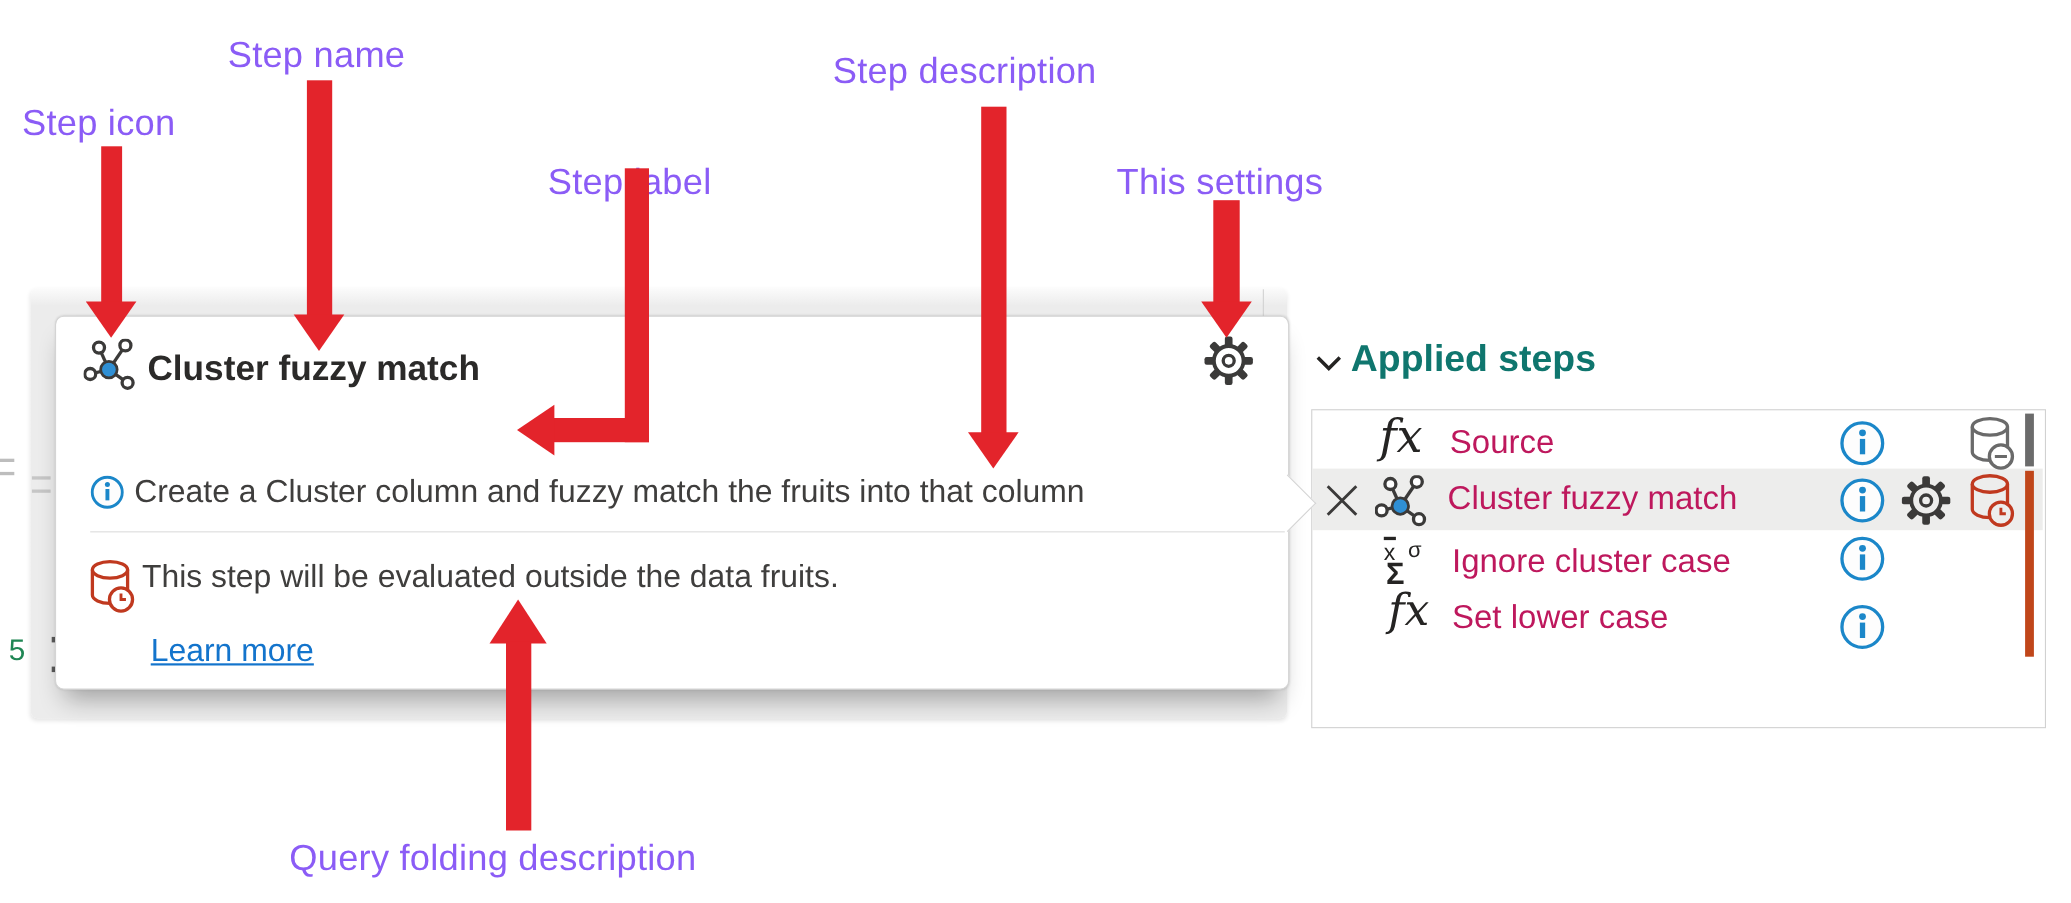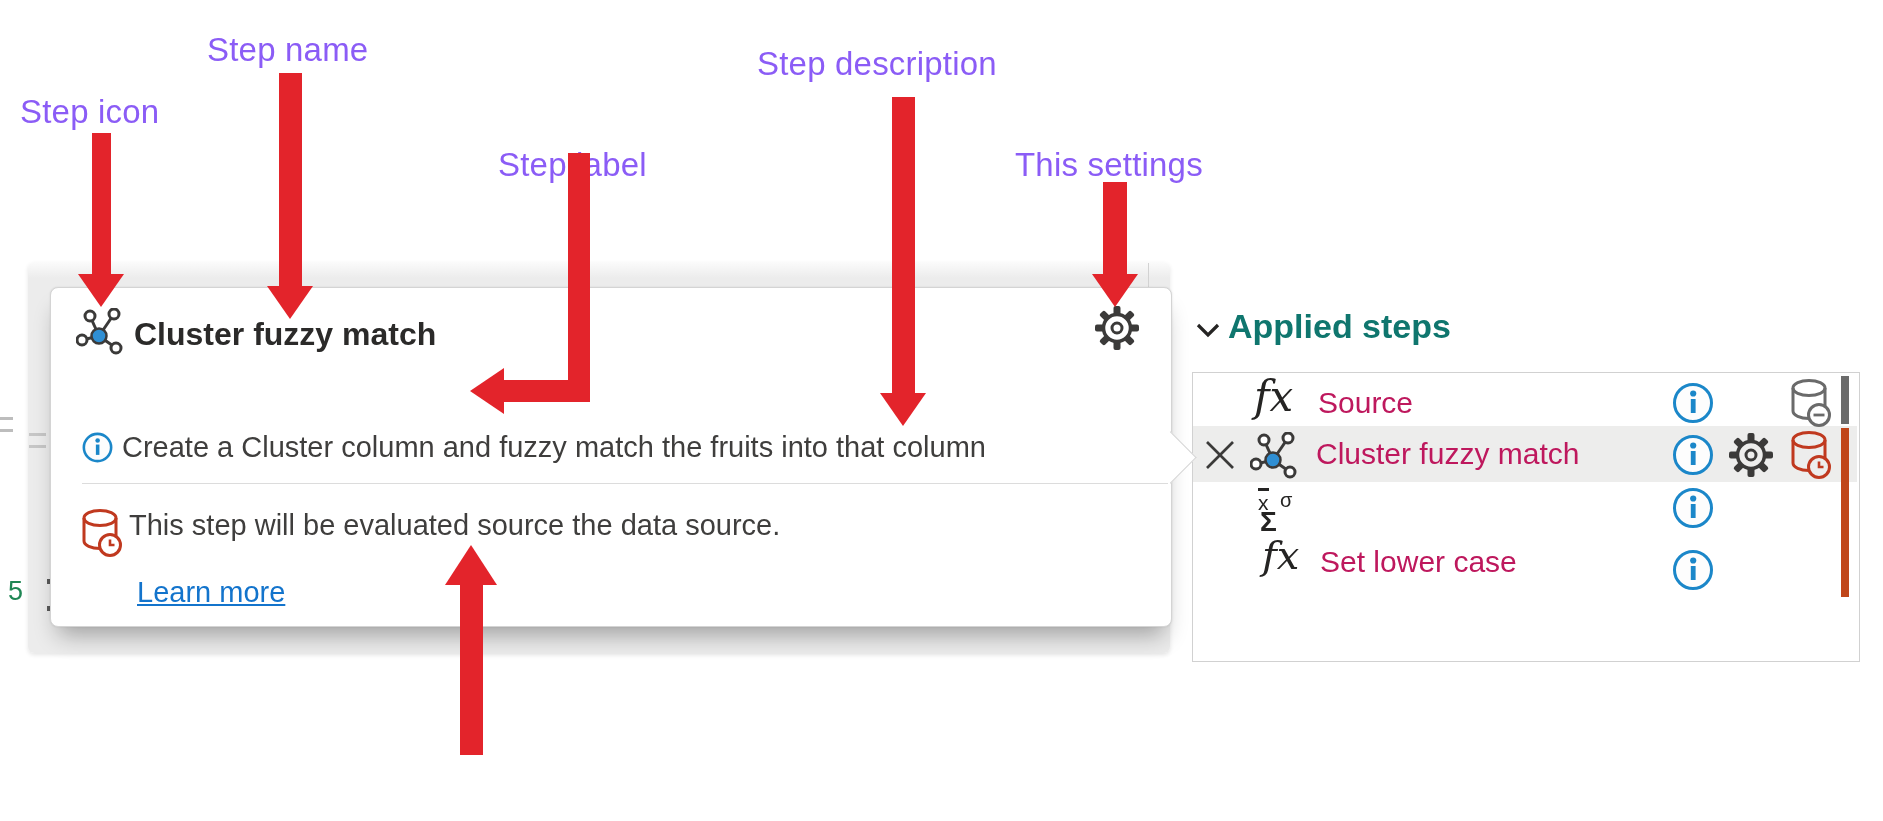--- a/index.html
+++ b/index.html
@@ -115,21 +115,21 @@
   <div class="abs divider" style="left:82px;top:483px;width:1086px;z-index:7;"></div>
 
   <div class="abs" style="left:80px;top:508px;z-index:7;">
     <svg width="44" height="50" viewBox="0 0 44 50">
       <ellipse cx="20" cy="10" rx="16" ry="7.5" fill="none" stroke="#c0391f" stroke-width="3"></ellipse>
       <path d="M4 10 V33 A16 7.5 0 0 0 36 33 V10" fill="none" stroke="#c0391f" stroke-width="3"></path>
       <circle cx="30" cy="37" r="10.5" fill="#fff" stroke="#c0391f" stroke-width="3"></circle>
       <polyline points="30,31.5 30,37 34.5,37" fill="none" stroke="#c0391f" stroke-width="2.6"></polyline>
     </svg>
   </div>
-  <div class="abs card-body" style="left:129px;top:509px;z-index:7;">This step will be evaluated source the data source.</div>
+  <div class="abs card-body" style="left:129px;top:509px;z-index:7;">This step will be evaluated outside the data fruits.</div>
   <a class="abs learn" style="left:137px;top:576px;z-index:7;cursor:pointer;">Learn more</a>
 
   <div class="abs" style="left:1195px;top:320px;z-index:2;">
     <svg width="26" height="20" viewBox="0 0 26 20">
         <polyline points="3,5 13,15 23,5" fill="none" stroke="#252423" stroke-width="3.2"></polyline>
       </svg>
   </div>
   <div class="abs steps-header" style="left:1228px;top:307px;">Applied steps</div>
 
   <div class="abs steps-box"></div>
@@ -207,20 +207,21 @@
       <polyline points="30,31.5 30,37 34.5,37" fill="none" stroke="#c0391f" stroke-width="2.6"></polyline>
     </svg>
   </div>
   <div class="abs vbar-orange"></div>
 
   <div class="abs sigma-box" style="left:1258px;top:486px;">
     <span class="xbar">x</span>
     <span class="sig">σ</span>
     <span class="bigsig">Σ</span>
   </div>
+  <div class="abs step-label" style="left:1320px;top:494px;">Ignore cluster case</div>
   <div class="abs" style="left:1672px;top:487px;z-index:4;">
     <svg width="42" height="42" viewBox="0 0 42 42">
       <circle cx="21" cy="21" r="18.5" fill="#fdfdfd" stroke="#1b87c9" stroke-width="3"></circle>
       <rect x="18.8" y="17" width="4.8" height="14" fill="#1b87c9"></rect>
         <circle cx="21.2" cy="11.5" r="3.1" fill="#1b87c9"></circle>
     </svg>
   </div>
 
   <div class="abs fx" style="left:1262px;top:532px;font-size:40px;">fx</div>
   <div class="abs step-label" style="left:1320px;top:545px;">Set lower case</div>
@@ -230,20 +231,21 @@
       <rect x="18.8" y="17" width="4.8" height="14" fill="#1b87c9"></rect>
         <circle cx="21.2" cy="11.5" r="3.1" fill="#1b87c9"></circle>
     </svg>
   </div>
 
   <div class="abs ann" style="left:20px;top:93px;">Step icon</div>
   <div class="abs ann" style="left:207px;top:31px;">Step name</div>
   <div class="abs ann" style="left:498px;top:102px;margin-top:44px;">Step label</div>
   <div class="abs ann" style="left:757px;top:45px;">Step description</div>
   <div class="abs ann" style="left:1015px;top:146px;">This settings</div>
+  <div class="abs ann" style="left:263px;top:761px;">Query folding description</div>
 
   <div class="abs bar" style="left:92px;top:133px;width:19px;height:142px;z-index:8;"></div>
   <div class="abs head-down" style="left:78px;top:274px;z-index:8;"></div>
 
   <div class="abs bar" style="left:279px;top:73px;width:23px;height:214px;z-index:8;"></div>
   <div class="abs head-down" style="left:267px;top:286px;z-index:8;"></div>
 
   <div class="abs bar" style="left:568px;top:153px;width:22px;height:249px;z-index:8;"></div>
   <div class="abs bar" style="left:503px;top:380px;width:87px;height:22px;z-index:8;"></div>
   <div class="abs head-left" style="left:470px;top:368px;z-index:8;"></div>

